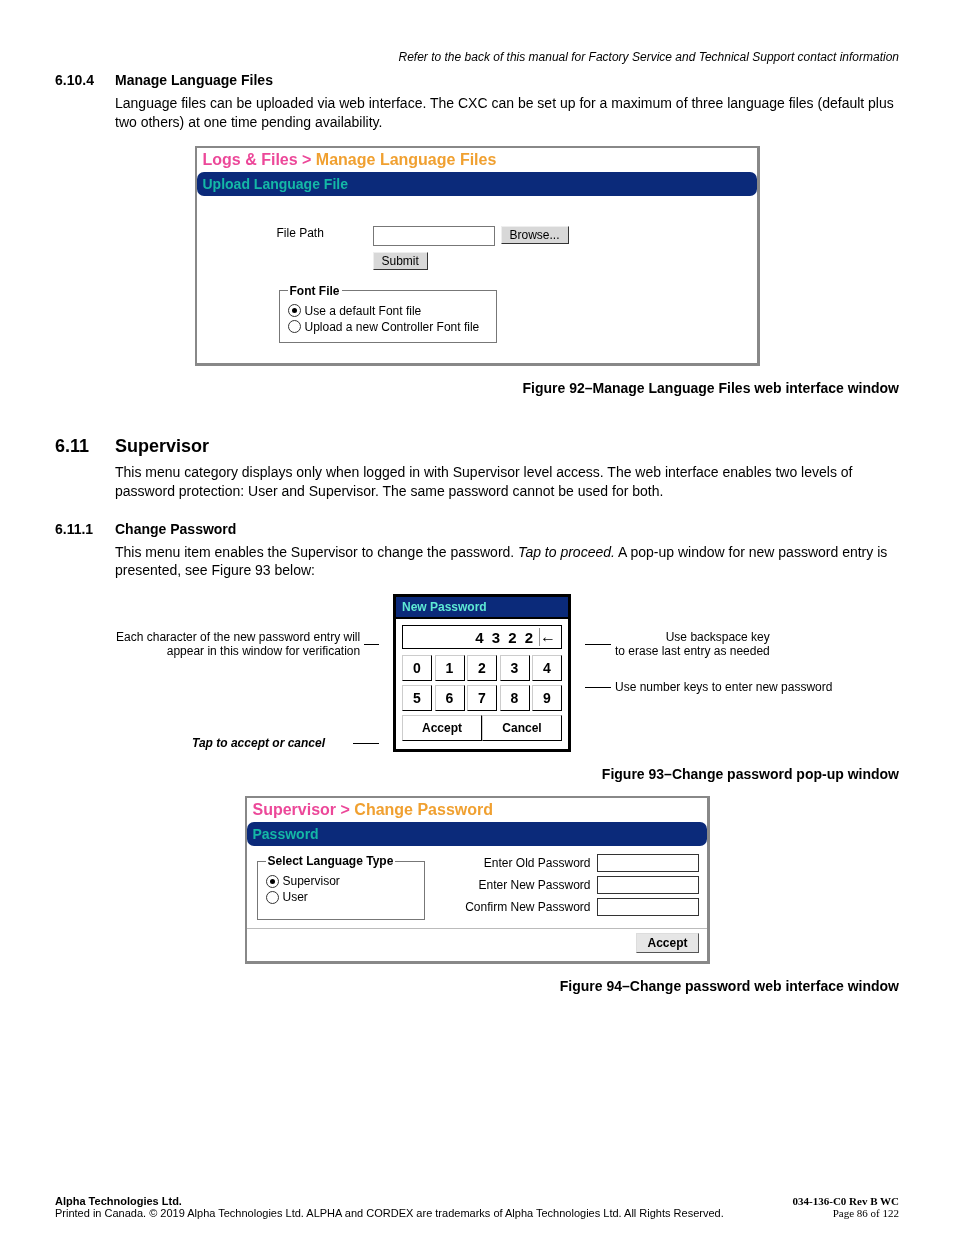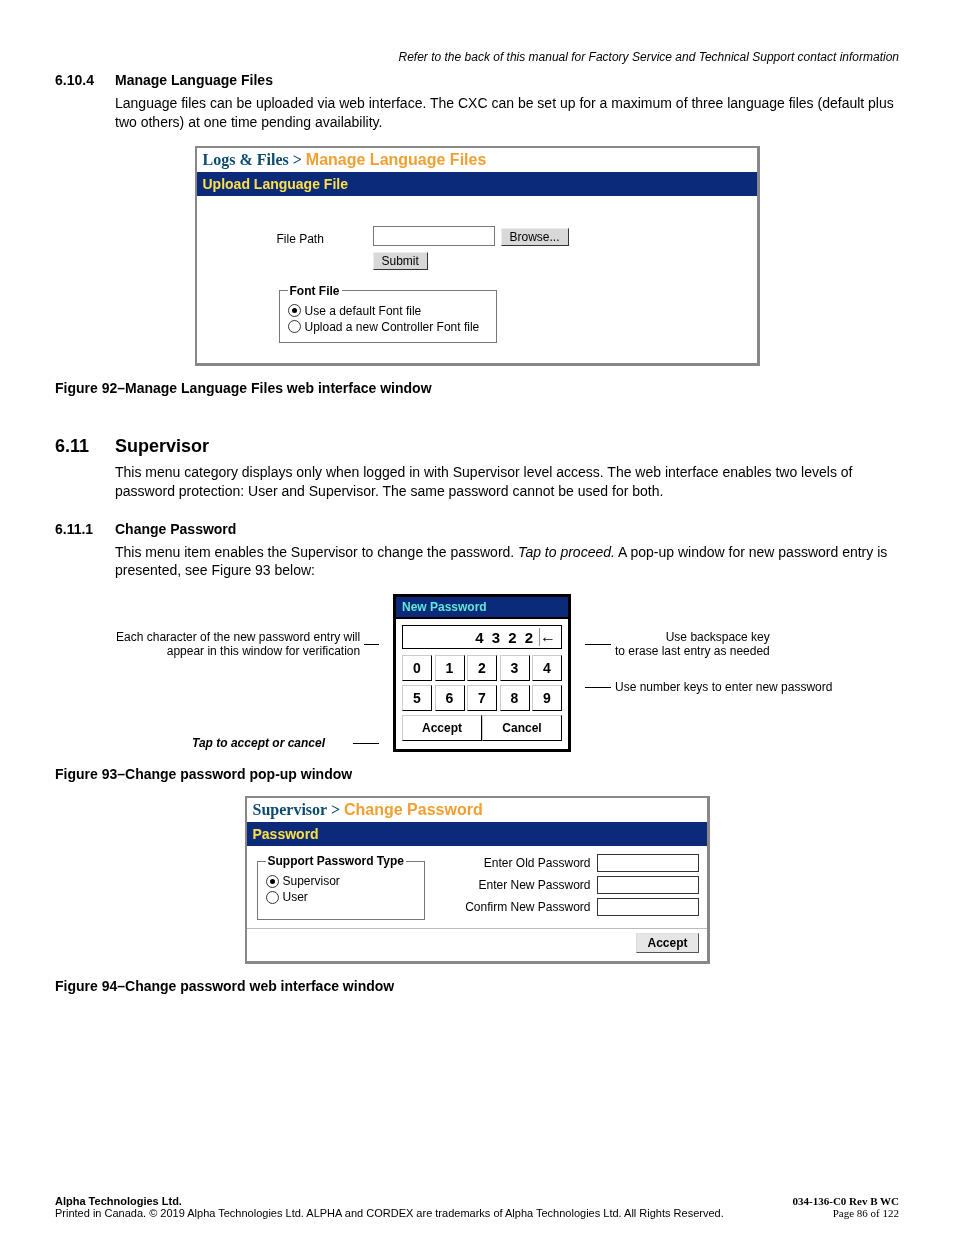--- a/index.html
+++ b/index.html
@@ -22,50 +22,51 @@
     font-style: italic;
     font-size: 12px;
     margin-bottom: 8px;
   }
   .sec-row { display: flex; margin-top: 6px; }
   .sec-num { width: 60px; font-weight: bold; font-size: 14px; }
   .sec-title { font-weight: bold; font-size: 14px; }
   .h2-row .sec-num { font-size: 18px; }
   .h2-row .sec-title { font-size: 18px; }
   .body-text { margin-left: 60px; margin-top: 6px; line-height: 1.35; font-size: 14px; }
-  .fig-caption { text-align: left; font-weight: bold; font-size: 14px; margin-top: 14px; }
+  .fig-caption { text-align: right; font-weight: bold; font-size: 14px; margin-top: 14px; }
   .italic { font-style: italic; }
 
   
   .webss {
     width: 560px;
     margin: 14px auto 0 auto;
     border: 2px solid #888;
     border-right-width: 3px;
     border-bottom-width: 3px;
     background: #fff;
     font-size: 12px;
   }
   .crumb {
     padding: 3px 6px;
     background: #fff;
     font-size: 16px;
     font-weight: bold;
   }
-  .crumb .c1 { color: #0c4a6e; font-family: Liberation Serif, serif; }
+  .crumb .c1 { color: #ec4899; }
   .crumb .c2 { color: #f0a030; }
   .barhdr {
     background: #0b2a7a;
-    color: #fde047;
+    color: #14b8a6;
     font-weight: bold;
     padding: 4px 6px;
     font-size: 14px;
+    border-radius: 7px;
   }
   .inner-pad { padding: 30px 40px 20px 80px; }
-  .form-row { display: flex; align-items: flex-end; gap: 6px; margin-bottom: 6px; }
+  .form-row { display: flex; align-items: flex-start; gap: 6px; margin-bottom: 6px; }
   .lbl { width: 90px; font-size: 12px; }
   .txtbox {
     border: 1px solid #777; height: 18px; width: 120px; background: #fff;
   }
   .btn3d {
     display: inline-block;
     border: 1px solid #333;
     border-top-color: #eee; border-left-color: #eee;
     background: #d8d8d8;
     font-size: 12px;
@@ -278,21 +279,21 @@
   </div>
   <div class="fig-caption">Figure 93–Change password pop-up window</div>
 
   <div class="webss2">
     <div class="crumb">
       <span class="c1">Supervisor &gt; </span><span class="c2">Change Password</span>
     </div>
     <div class="barhdr">Password</div>
     <div class="pwgrid">
       <fieldset class="legacy">
-        <legend>Support Password Type</legend>
+        <legend>Select Language Type</legend>
         <div class="radio-row">
           <span class="radio-dot on"></span>
           <span>Supervisor</span>
         </div>
         <div class="radio-row">
           <span class="radio-dot"></span>
           <span>User</span>
         </div>
       </fieldset>
       <div class="pwfields">

